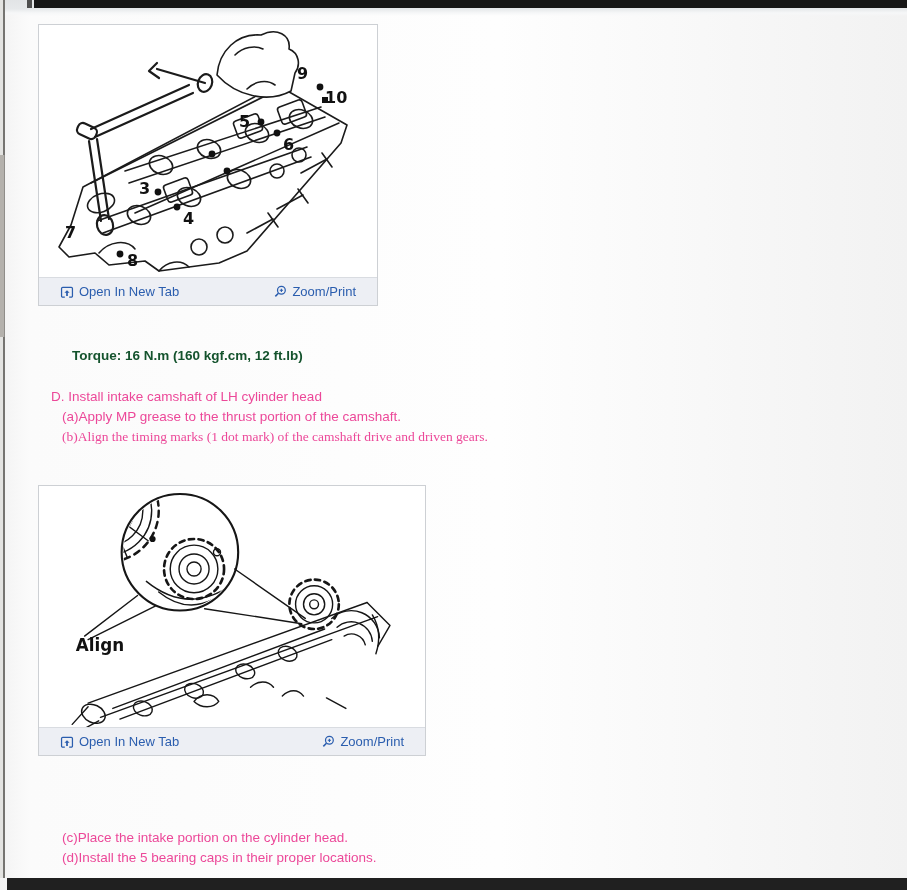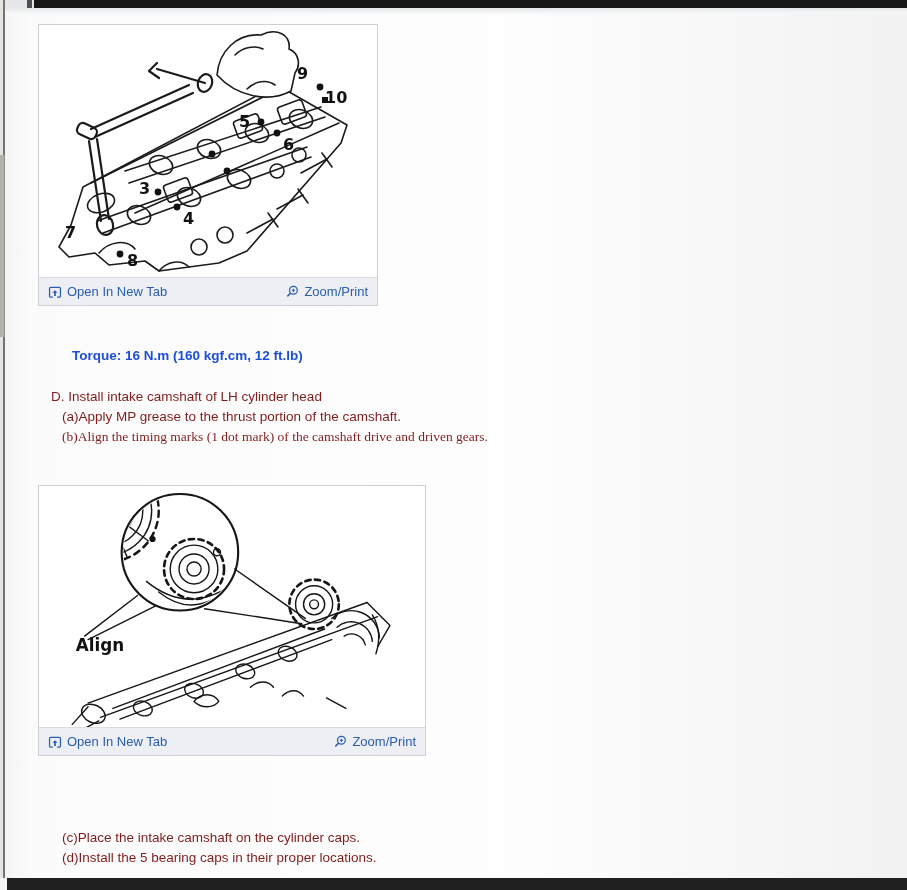--- a/index.html
+++ b/index.html
@@ -19,26 +19,26 @@
   .left-track{position:absolute;left:0;top:0;width:3px;height:878px;background:#e3e3e1;}
   .left-line{position:absolute;left:3px;top:0;width:2px;height:878px;background:#757471;}
   .left-thumb{position:absolute;left:0;top:155px;width:5px;height:182px;background:#b4b1ac;border-right:1px solid #8f8d89;box-sizing:border-box;}
   
   .figure-card{position:absolute;background:#fff;border:1px solid #cdd0d4;box-sizing:border-box;}
   #fig1{left:38px;top:24px;width:340px;height:282px;}
   #fig2{left:38px;top:485px;width:388px;height:271px;}
   .figure-image{position:absolute;left:0;right:0;top:0;bottom:28px;background:#fff;overflow:hidden;}
   .figure-image svg{width:100%;height:100%;display:block;}
   .figure-footer{position:absolute;left:0;right:0;bottom:0;height:28px;background:#edeff4;border-top:1px solid #d9dce1;
-    display:flex;align-items:center;justify-content:space-between;padding:0 9px;box-sizing:border-box;}
+    display:flex;align-items:center;justify-content:space-between;padding:0 21px;box-sizing:border-box;}
   .fig-link{display:flex;align-items:center;gap:5px;color:#2a5dae;font-size:13px;cursor:pointer;text-decoration:none;}
   .fig-link svg{width:14px;height:14px;flex:0 0 auto;}
   
-  .body-text{position:absolute;font-size:13.5px;line-height:18px;color:#7f1d1d;white-space:nowrap;}
-  .bold-note{font-weight:bold;color:#1d4ed8;}
+  .body-text{position:absolute;font-size:13.5px;line-height:18px;color:#ec4899;white-space:nowrap;}
+  .bold-note{font-weight:bold;color:#14532d;}
 </style>
 </head>
 <body>
 
 <div class="top-band"></div>
 <div class="top-bar"></div>
 <div class="top-bar-notch"></div>
 <div class="left-track"></div>
 <div class="left-line"></div>
 <div class="left-thumb"></div>
@@ -231,16 +231,16 @@
       <svg viewBox="0 0 18 18">
         <circle cx="10.8" cy="6.8" r="5" fill="none" stroke="currentColor" stroke-width="1.6"></circle>
         <path d="M10.8 4.7 v4.2 M8.7 6.8 h4.2" fill="none" stroke="currentColor" stroke-width="1.4"></path>
         <path d="M7 10.6 L3 14.6" fill="none" stroke="currentColor" stroke-width="2"></path>
       </svg>
       <span>Zoom/Print</span>
     </a>
   </div>
 </div>
 
-<div class="body-text" style="left:62px;top:829px;">(c)Place the intake camshaft on the cylinder caps.</div>
+<div class="body-text" style="left:62px;top:829px;">(c)Place the intake portion on the cylinder head.</div>
 <div class="body-text" style="left:62px;top:849px;">(d)Install the 5 bearing caps in their proper locations.</div>
 
 <div class="bottom-bar"></div>
 
 </body></html>

